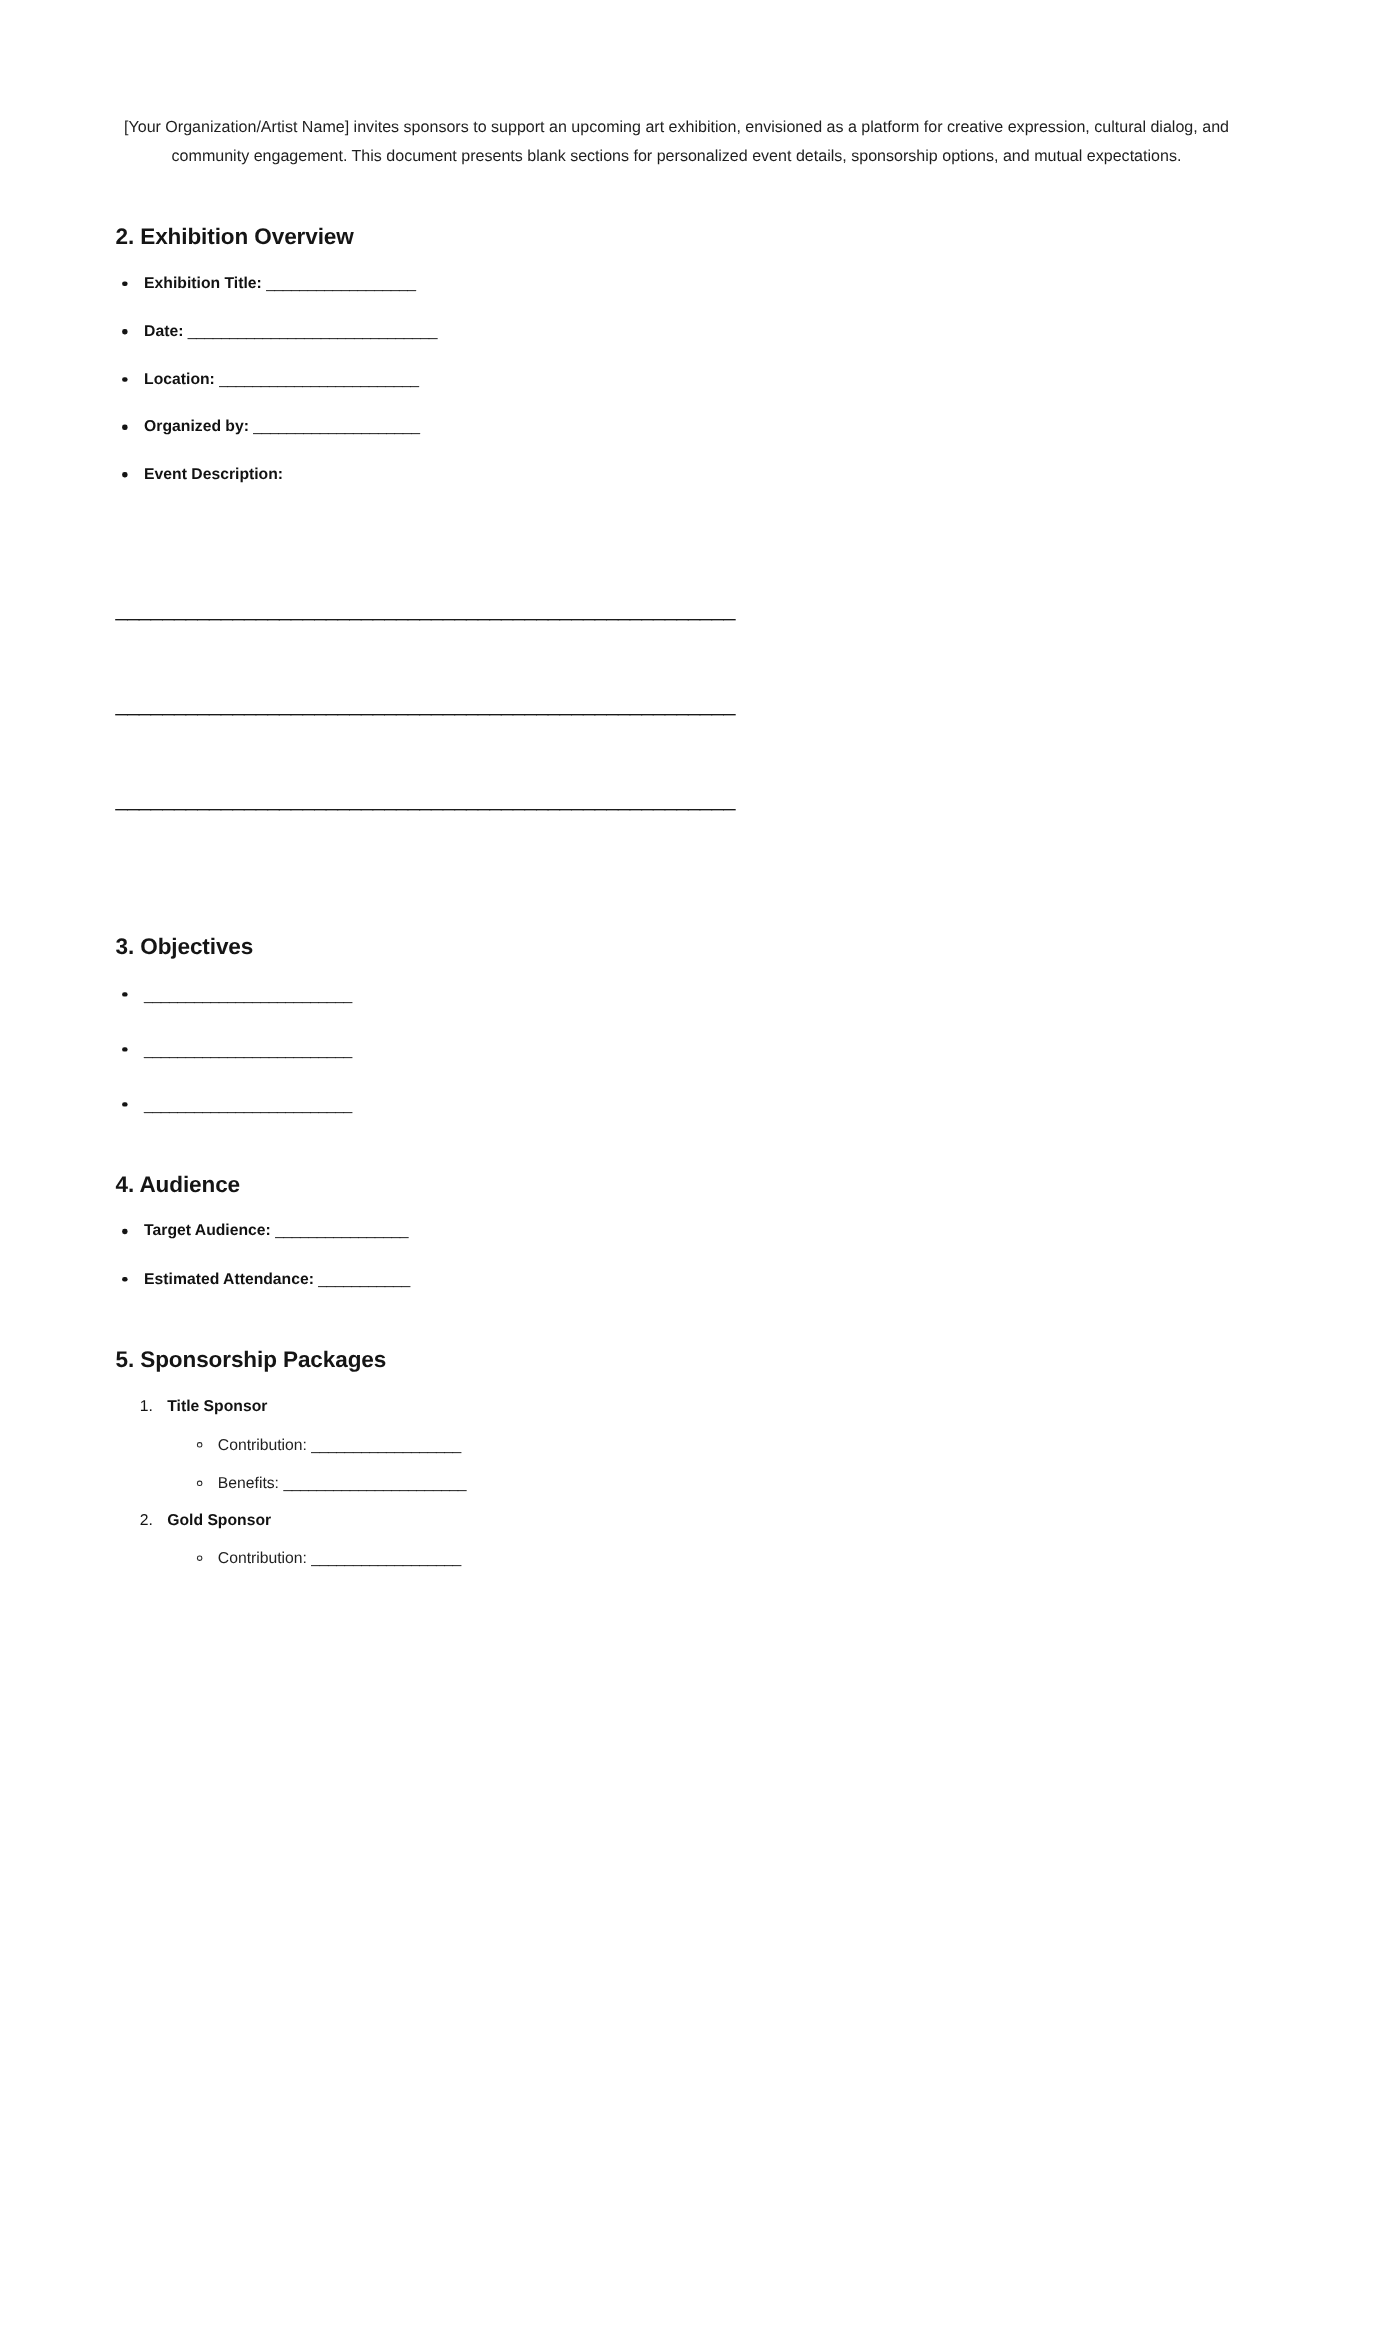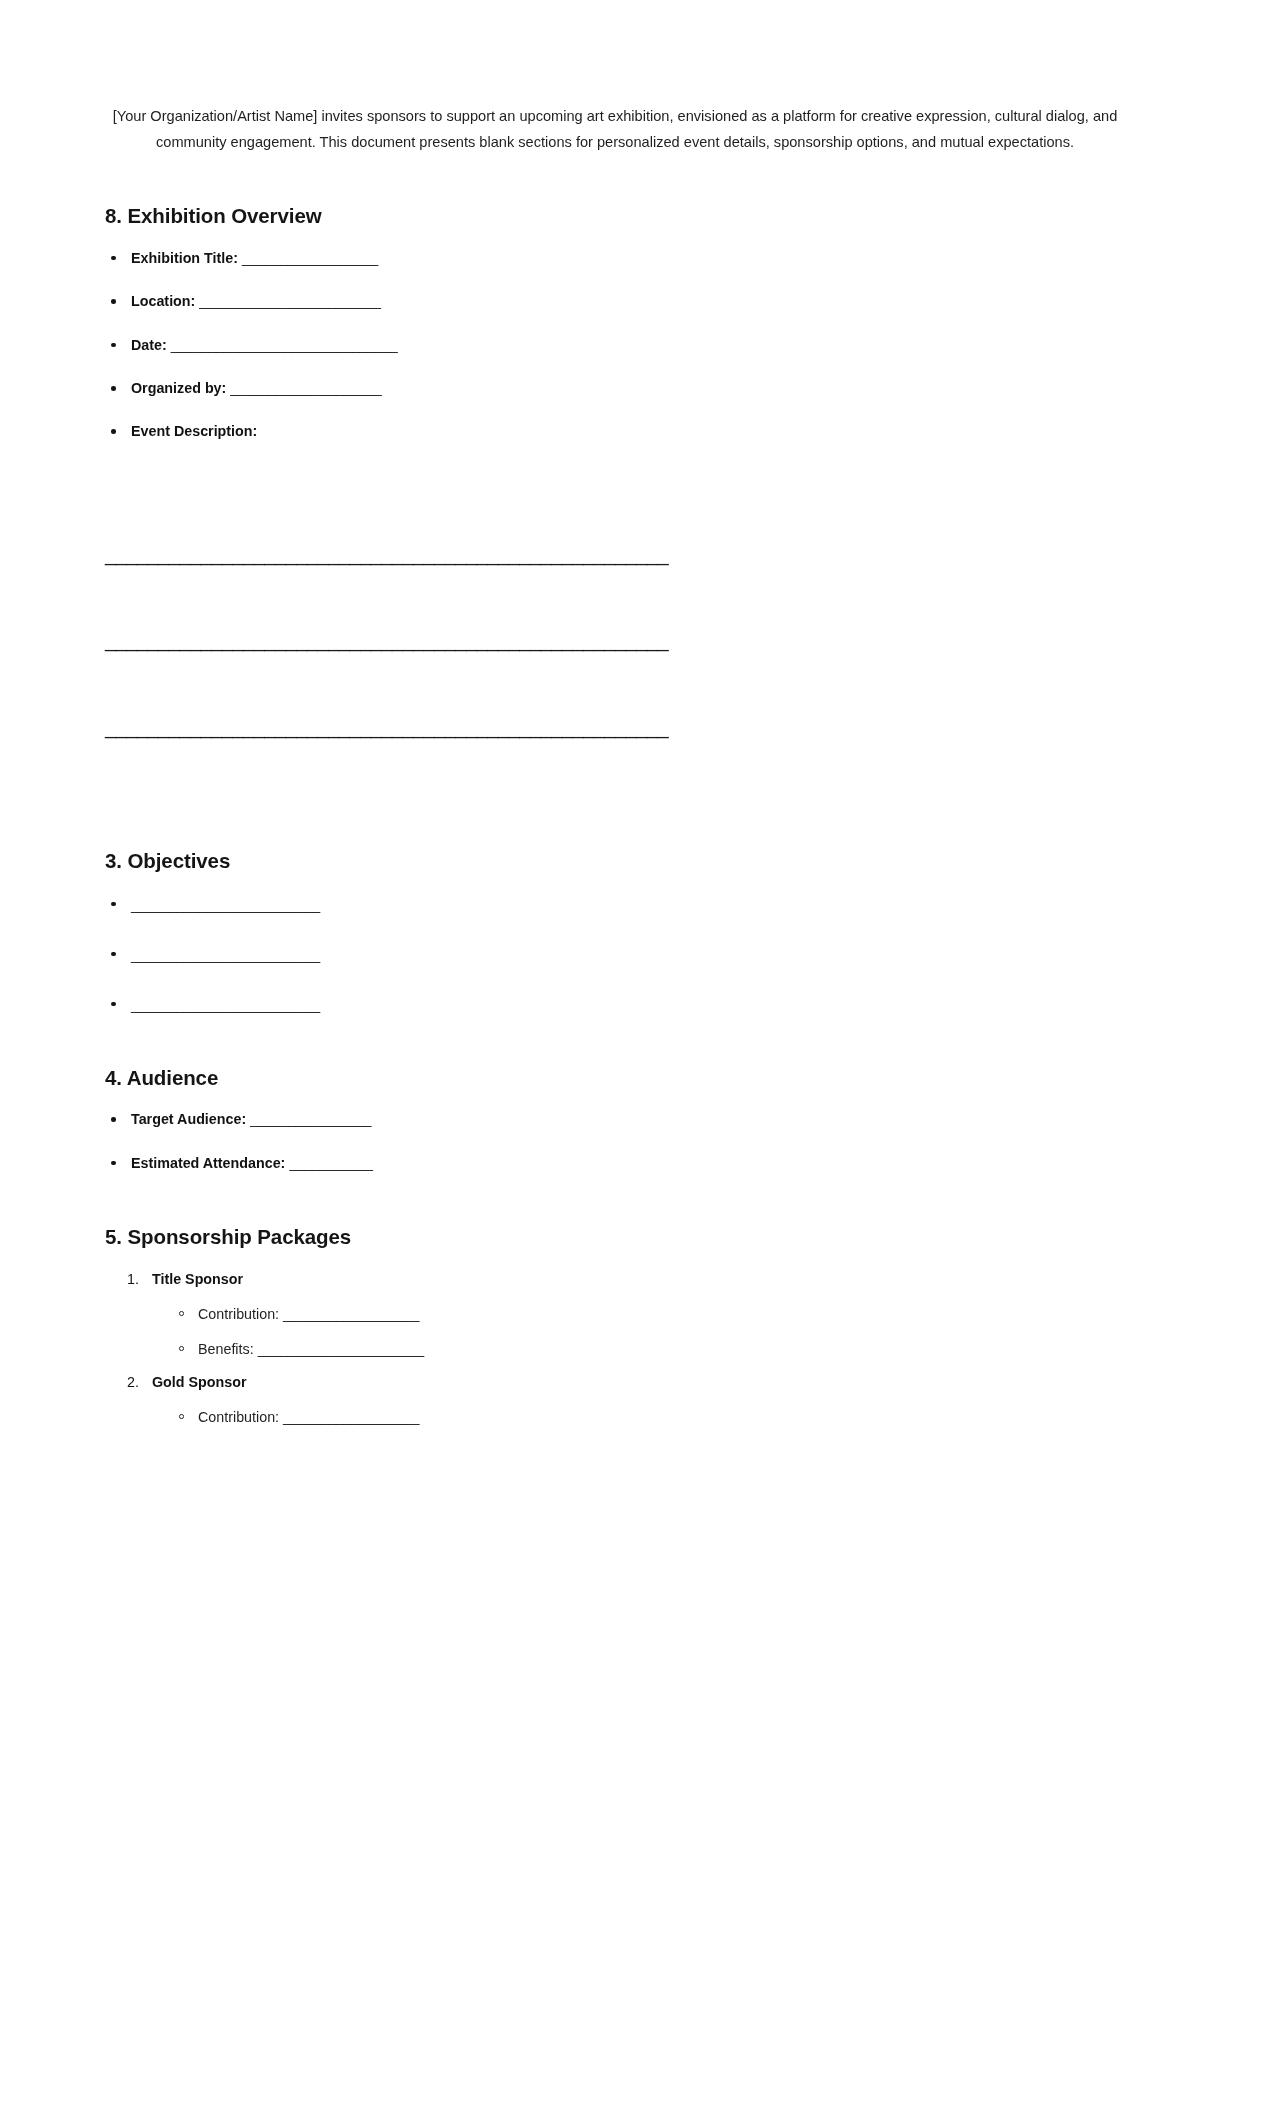--- a/index.html
+++ b/index.html
@@ -189,33 +189,33 @@
 <body>
 
 <div class="page">
 
 
   <section class="sec-intro">
     <p class="body-text">[Your Organization/Artist Name] invites sponsors to support an upcoming art exhibition, envisioned as a platform for creative expression, cultural dialog, and community engagement. This document presents blank sections for personalized event details, sponsorship options, and mutual expectations.</p>
   </section>
 
   <section class="sec-overview">
-    <h2 class="section-heading">8. Exhibition Overview</h2>
+    <h2 class="section-heading">2. Exhibition Overview</h2>
     <ul class="field-list">
       <li>
         <span class="fld-label">Exhibition Title:</span>
         <span class="fld-blank">__________________</span>
       </li>
       <li>
+        <span class="fld-label">Date:</span>
+        <span class="fld-blank">______________________________</span>
+      </li>
+      <li>
         <span class="fld-label">Location:</span>
         <span class="fld-blank">________________________</span>
-      </li>
-      <li>
-        <span class="fld-label">Date:</span>
-        <span class="fld-blank">______________________________</span>
       </li>
       <li>
         <span class="fld-label">Organized by:</span>
         <span class="fld-blank">____________________</span>
       </li>
       <li>
         <span class="fld-label">Event Description:</span>
         <span class="fld-blank"></span>
       </li>
     </ul>

